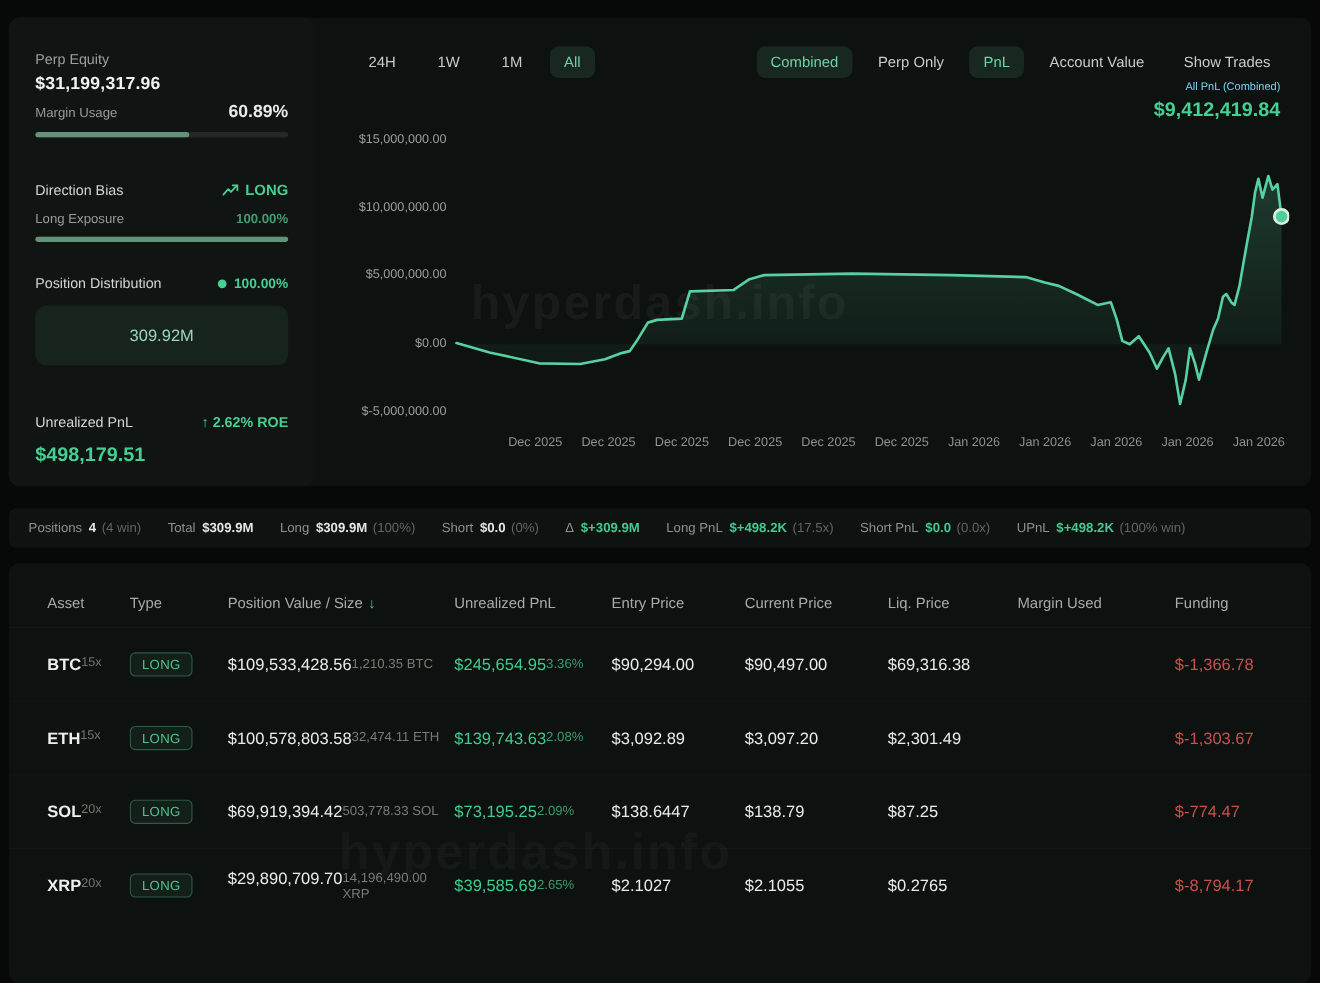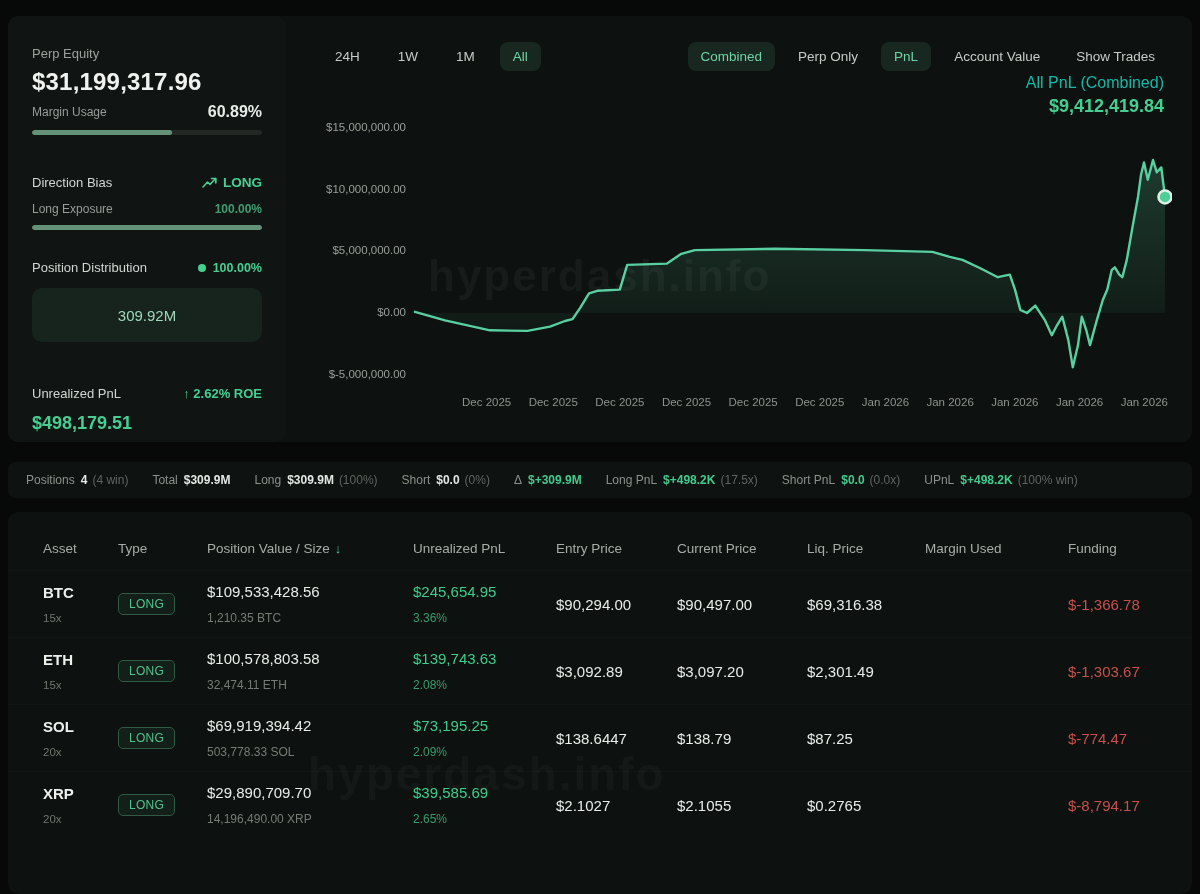--- a/index.html
+++ b/index.html
@@ -6,38 +6,38 @@
   html,body { width:1200px; height:894px; background:#070908; overflow:hidden;
     font-family:"Liberation Sans", sans-serif; color:#e7eae7; }
   .card { background:#0d110f; border-radius:10px; position:relative; }
 
   
   #top-card { position:absolute; left:8px; top:16px; width:1184px; height:426px; }
   #stats-panel { position:absolute; left:0; top:0; width:278px; height:100%;
     background:#101513; border-radius:10px; padding:30px 24px 0 24px; }
   .lbl { color:#9ba19c; font-size:13px; }
   .lbl-sm { color:#969c97; font-size:12px; }
-  .big-val { color:#f0f2f0; font-size:24px; font-weight:700; letter-spacing:.2px; margin-top:7px; }
+  .big-val { color:#f0f2f0; font-size:16px; font-weight:700; letter-spacing:.2px; margin-top:7px; }
   .rowline { display:flex; justify-content:space-between; align-items:center; }
   .bar { height:5px; background:#242825; border-radius:3px; margin-top:9px; overflow:hidden; }
   .bar > div { height:100%; background:#649278; border-radius:3px; }
   .green { color:#45cf92; }
   .dim-green { color:#3f9e71; }
   .pill-box { margin-top:13px; height:54px; border-radius:10px; background:#17241d;
     display:flex; align-items:center; justify-content:center; color:#9dd6ba; font-size:15px; }
   .dot { display:inline-block; width:8px; height:8px; border-radius:50%; background:#45cf92; margin-right:7px; vertical-align:middle; }
   .trend-ic { vertical-align:-2px; margin-right:5px; }
 
   
   .chip { font-size:13.5px; color:#c7ccc8; padding:7px 13px; border-radius:8px; cursor:pointer; white-space:nowrap; }
   .chip.active { background:#182720; color:#6fd3a4; }
   #range-group { position:absolute; left:314px; top:26px; display:flex; gap:12px; align-items:center; }
   #mode-group { position:absolute; right:24px; top:26px; display:flex; gap:10px; align-items:center; }
   #allpnl { position:absolute; right:28px; top:58px; text-align:right; }
-  #allpnl .l { color:#14b8a6; font-size:16px; }
+  #allpnl .l { color:#7dd3fc; font-size:10px; }
   #allpnl .v { color:#45cf92; font-size:18px; font-weight:600; margin-top:4px; }
 
   
   #ylabels div { position:absolute; right:0; color:#999f9a; font-size:11.5px; white-space:nowrap; }
   #ylabels { position:absolute; left:300px; top:0; width:98px; height:100%; }
   #chart-svg { position:absolute; left:404px; top:99px; }
   #xlabels { position:absolute; left:410px; right:24px; top:380px; display:flex; justify-content:space-between;margin-left:44px; }
   #xlabels div { color:#8d938e; font-size:11.5px; }
   .watermark { position:absolute; color:rgba(255,255,255,0.045); font-size:44px; font-weight:600;
     letter-spacing:2px; pointer-events:none; }
@@ -58,21 +58,21 @@
   .tab { font-size:13.5px; color:#b9beba; padding:9px 14px; border-radius:9px; cursor:pointer; white-space:nowrap; }
   .tab.active { background:#16231c; color:#62cfa0; }
 
   #pos-table { margin-top:14px; }
   .tgrid { display:grid; grid-template-columns:75px 89px 206px 143px 121px 130px 118px 143px 1fr;
     padding:0 24px 0 35px; align-items:center; }
   #thead { height:44px; }
   #thead div { color:#a6aca7; font-size:13.5px; }
   .sort-arrow { color:#45cf92; margin-left:5px; font-size:13px; }
   .trow { height:67px; border-top:1px solid rgba(255,255,255,0.025); }
-  .cell-stack { display:flex; flex-direction:column; gap:11px; }
+  .cell-stack { display:flex; flex-direction:row; gap:0; }
   .asset-sym { font-size:15px; font-weight:700; color:#eef0ee; }
   .asset-lev { font-size:11.5px; color:#70766f; }
   .badge-long { display:inline-block; width:max-content; font-size:12px; color:#52c28e; background:#122019;
     border:1px solid #2f5a43; border-radius:5px; padding:3px 10px; letter-spacing:.3px; }
   .val-main { font-size:15px; color:#e9ece9; }
   .val-sub { font-size:12px; color:#767c75; }
   .upnl-main { font-size:15px; color:#3dcd8d; }
   .upnl-sub { font-size:12px; color:#3a9b6d; }
   .val-red { font-size:15px; color:#c7504c; }
 </style>

